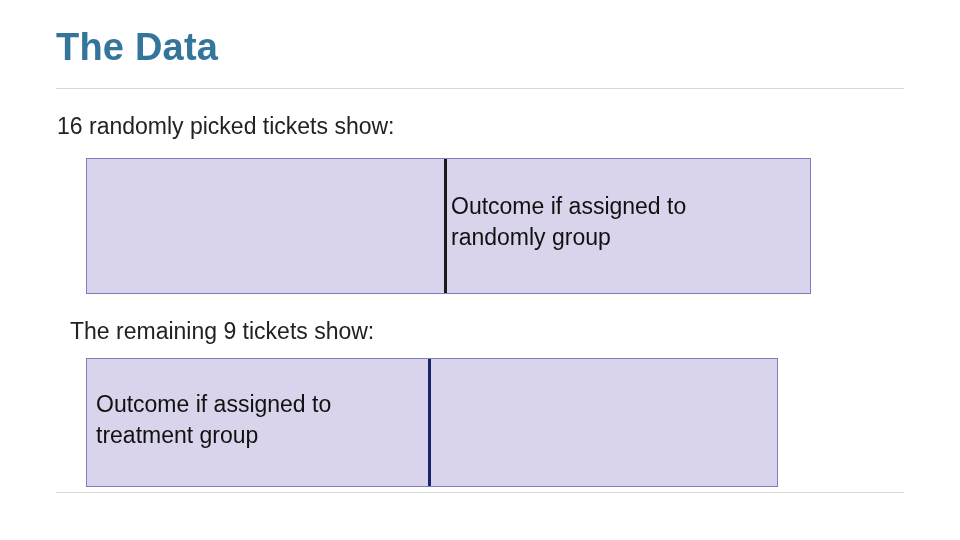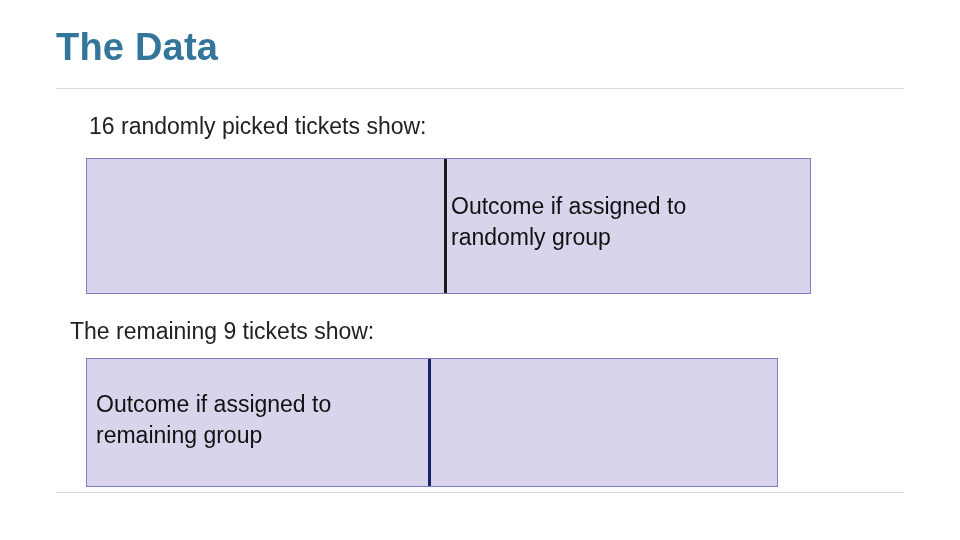--- a/index.html
+++ b/index.html
@@ -50,21 +50,20 @@
   .caption {
     position: absolute;
     font-size: 23px;
     color: #222222;
     line-height: 1.2;
     white-space: nowrap;
   }
   .caption-1 {
     left: 57px;
     top: 113px;
-    margin-left: 32px;
   }
   .caption-2 {
     left: 70px;
     top: 318px;
   }
   .ticket {
     position: absolute;
     box-sizing: border-box;
     background: #d9d4ec;
     border: 1px solid #7b7fc0;
@@ -129,19 +128,19 @@
       <div>randomly group</div>
     </div>
   </div>
 
   <div class="caption caption-2">The remaining 9 tickets show:</div>
 
   <div class="ticket ticket-treatment">
     <div class="divider divider-treatment"></div>
     <div class="ticket-label label-treatment">
       <div>Outcome if assigned to</div>
-      <div>remaining group</div>
+      <div>treatment group</div>
     </div>
   </div>
 
   <div class="bottom-rule"></div>
 
 </div>
 
 </body></html>

